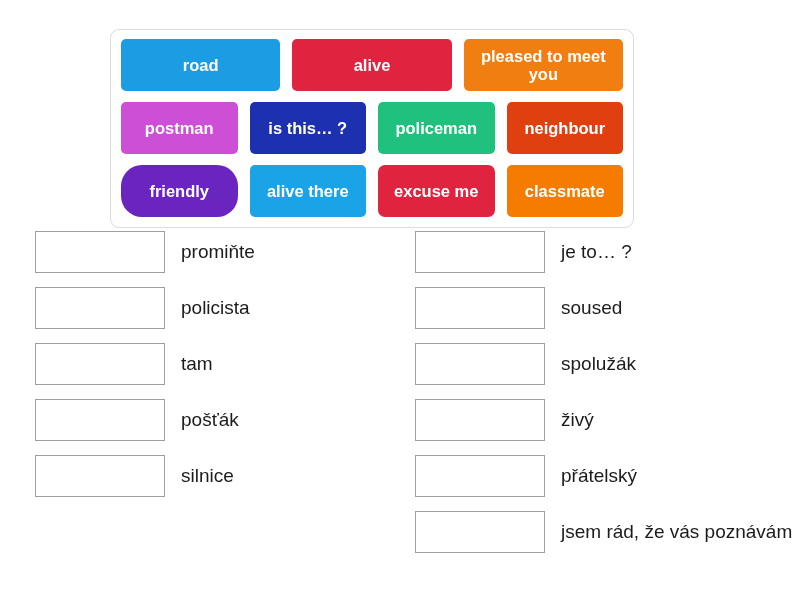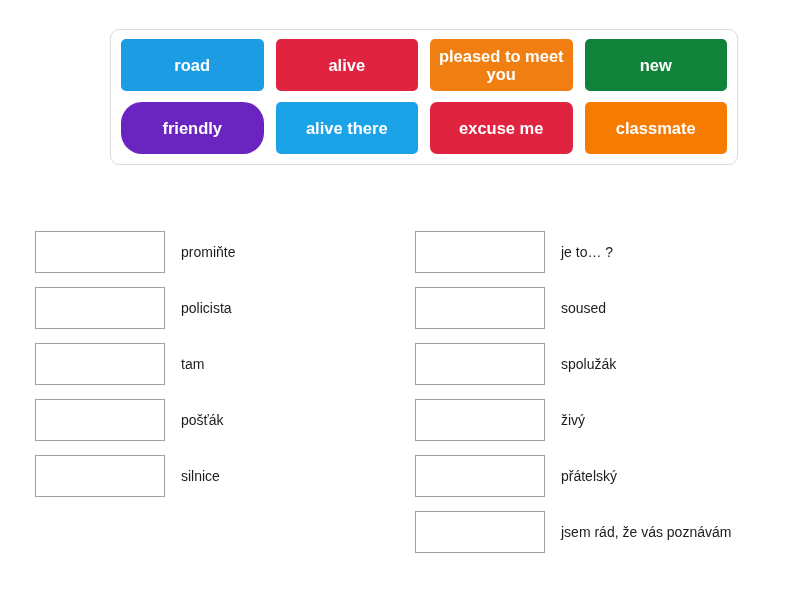--- a/index.html
+++ b/index.html
@@ -12,21 +12,21 @@
     background: #ffffff;
     font-family: "Liberation Sans", sans-serif;
     overflow: hidden;
   }
 
   
   .tile-bank {
     position: absolute;
     left: 110px;
     top: 29px;
-    width: 628px;
+    width: 524px;
     box-sizing: border-box;
     background: #ffffff;
     border: 1px solid #dcdcdc;
     border-radius: 9px;
     padding: 9px 10px 10px 10px;
   }
   .tile-row {
     display: flex;
     gap: 12px;
     margin-bottom: 11px;
@@ -77,35 +77,40 @@
     width: 130px;
     height: 42px;
     background: #ffffff;
     border: 1px solid #a0a0a0;
     box-sizing: border-box;
     flex: 0 0 auto;
     cursor: pointer;
   }
   .answer-text {
     margin-left: 16px;
-    font-size: 14px;
+    font-size: 19px;
     color: #1c1c1c;
     line-height: 1.18;
     font-family: "Liberation Sans", sans-serif;
   }
 </style>
 </head>
 <body>
 
 <div class="tile-bank">
   <div class="tile-row">
     <div class="tile" style="background-color: rgb(27, 156, 227);">road</div>
     <div class="tile" style="background-color: rgb(224, 36, 64);">alive</div>
     <div class="tile" style="background-color: rgb(240, 126, 16);">pleased to meet you</div>
-    <div class="tile" style="background-color: rgb(17, 130, 57);">new</div>
+  </div>
+  <div class="tile-row">
+    <div class="tile" style="background-color: rgb(204, 79, 214);">postman</div>
+    <div class="tile" style="background-color: rgb(29, 49, 176);">is this… ?</div>
+    <div class="tile" style="background-color: rgb(32, 193, 126);">policeman</div>
+    <div class="tile" style="background-color: rgb(224, 64, 15);">neighbour</div>
   </div>
   <div class="tile-row">
     <div class="tile" style="background-color: rgb(106, 37, 192); border-radius: 21px;">friendly</div>
     <div class="tile" style="background-color: rgb(27, 163, 232);">alive there</div>
     <div class="tile" style="background-color: rgb(224, 36, 64); border-radius: 7px;">excuse me</div>
     <div class="tile" style="background-color: rgb(245, 124, 0);">classmate</div>
   </div>
 </div>
 
 <div class="answers">

